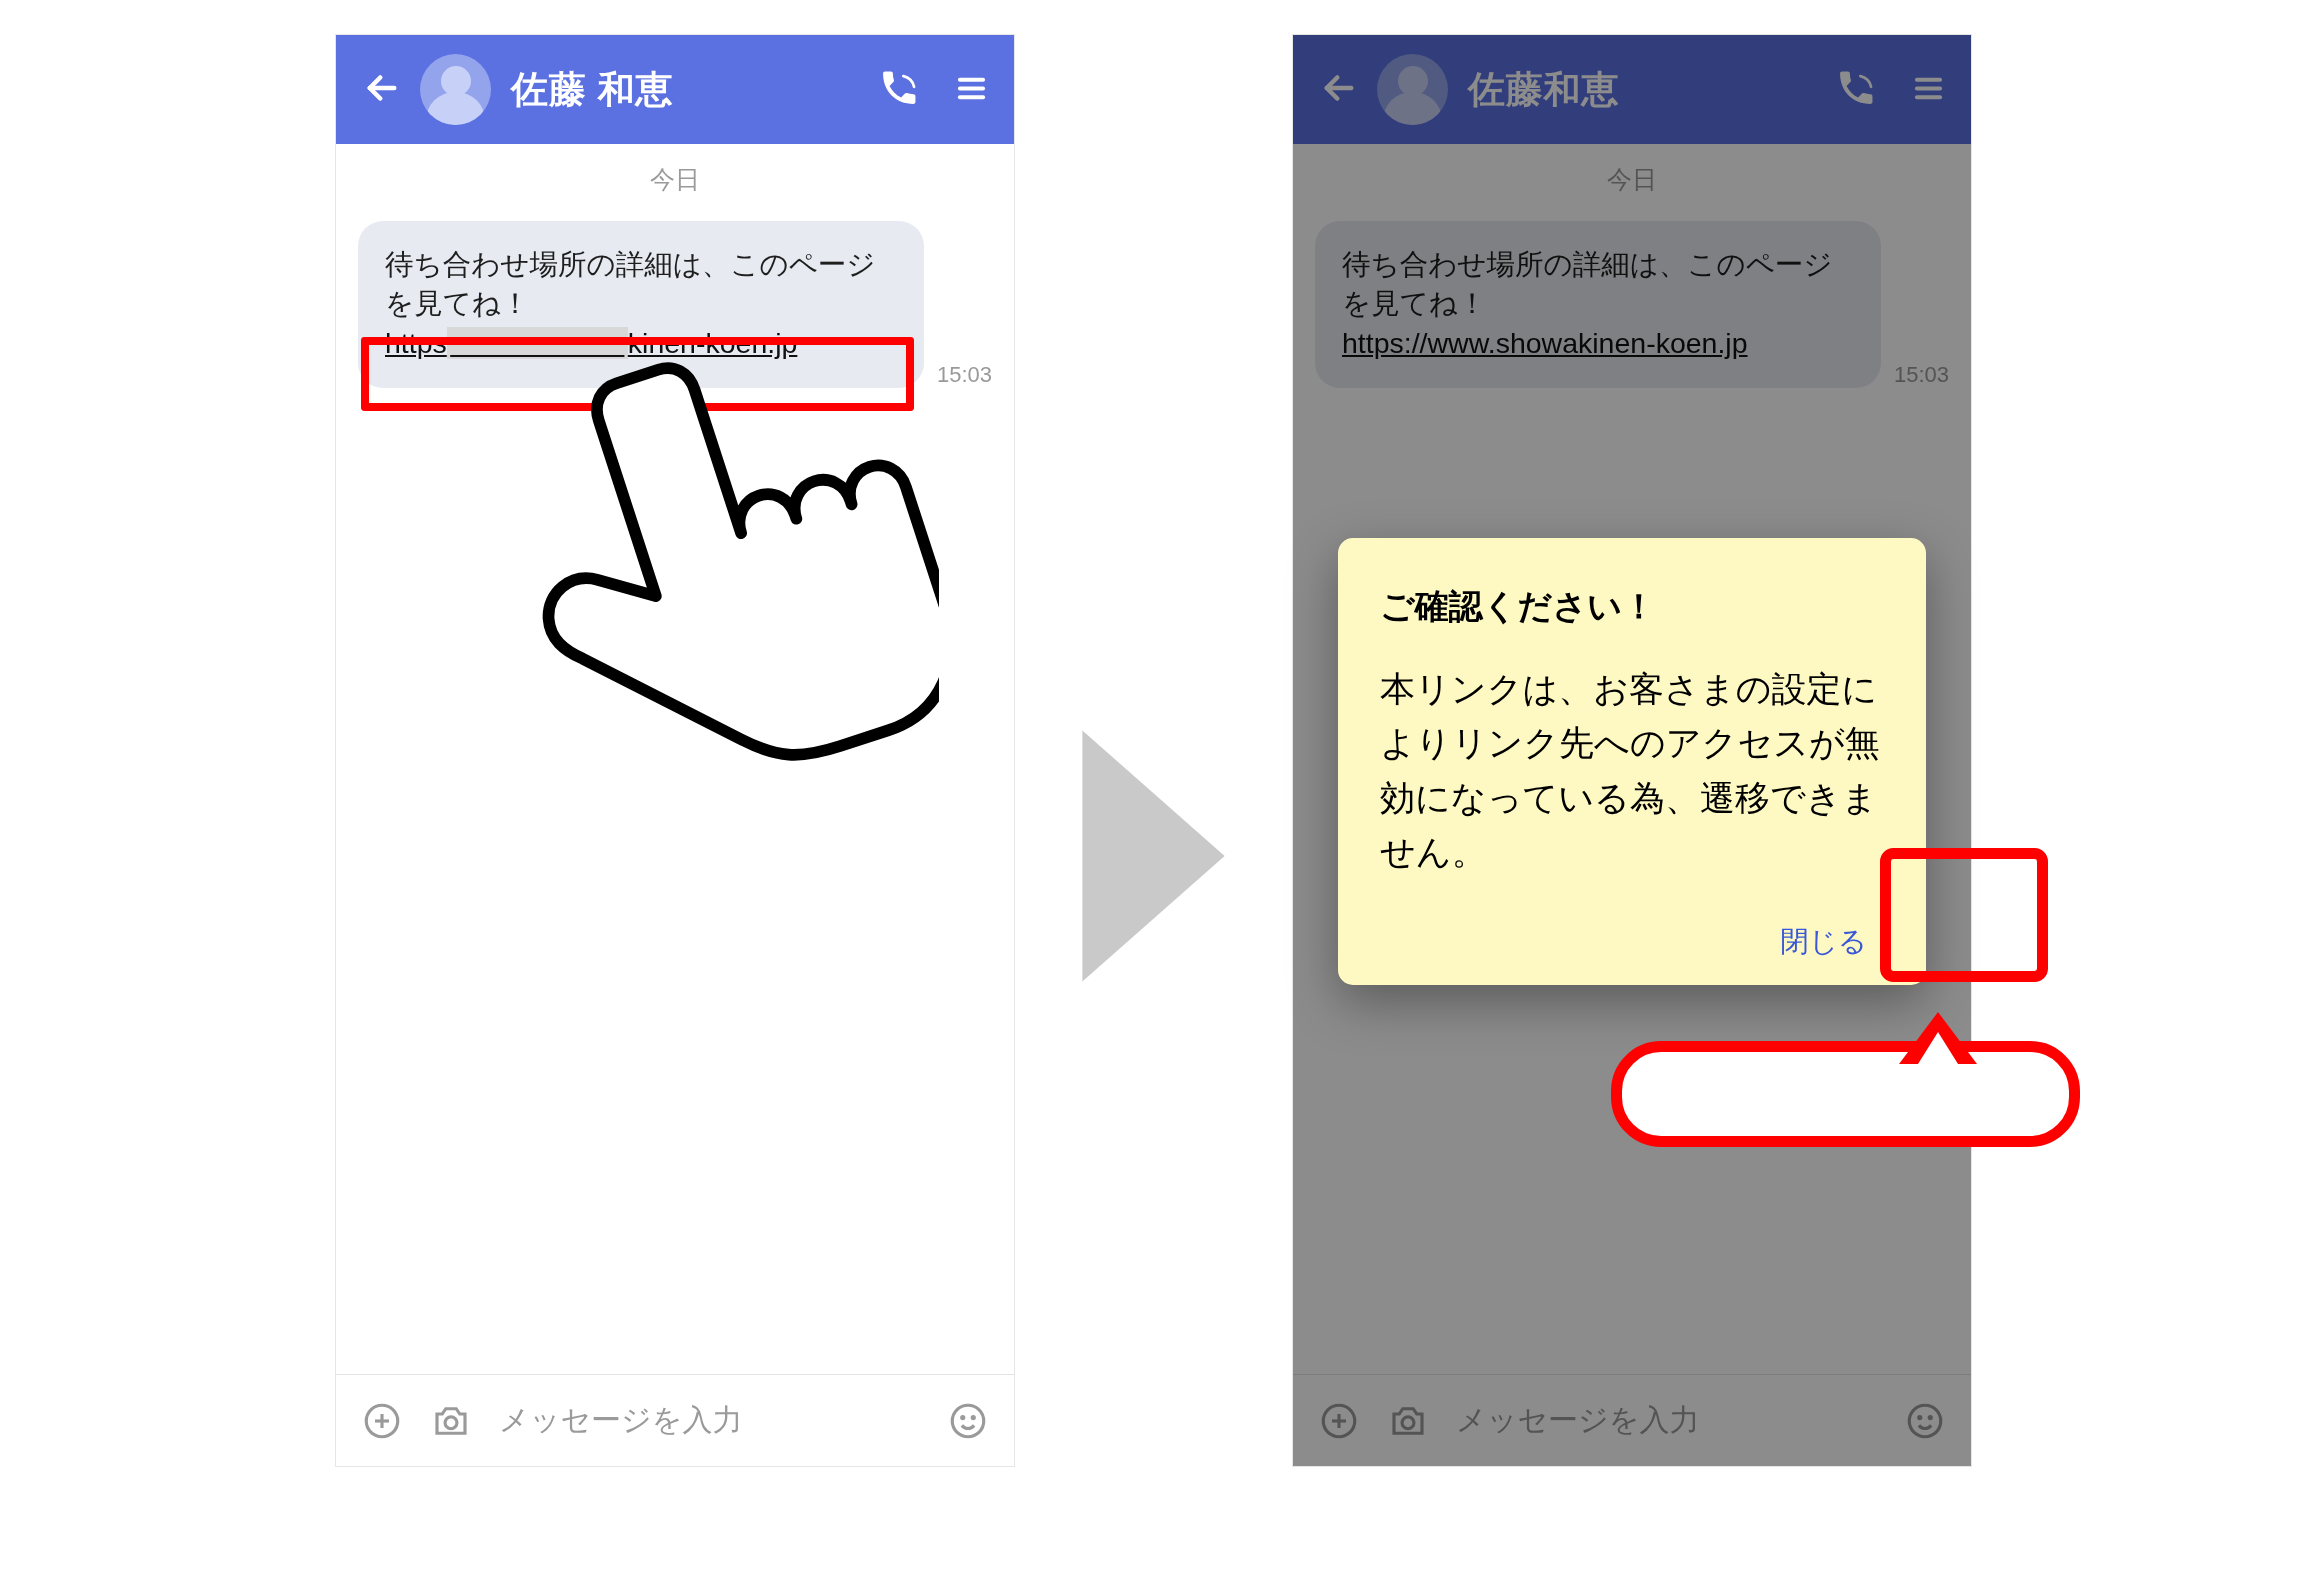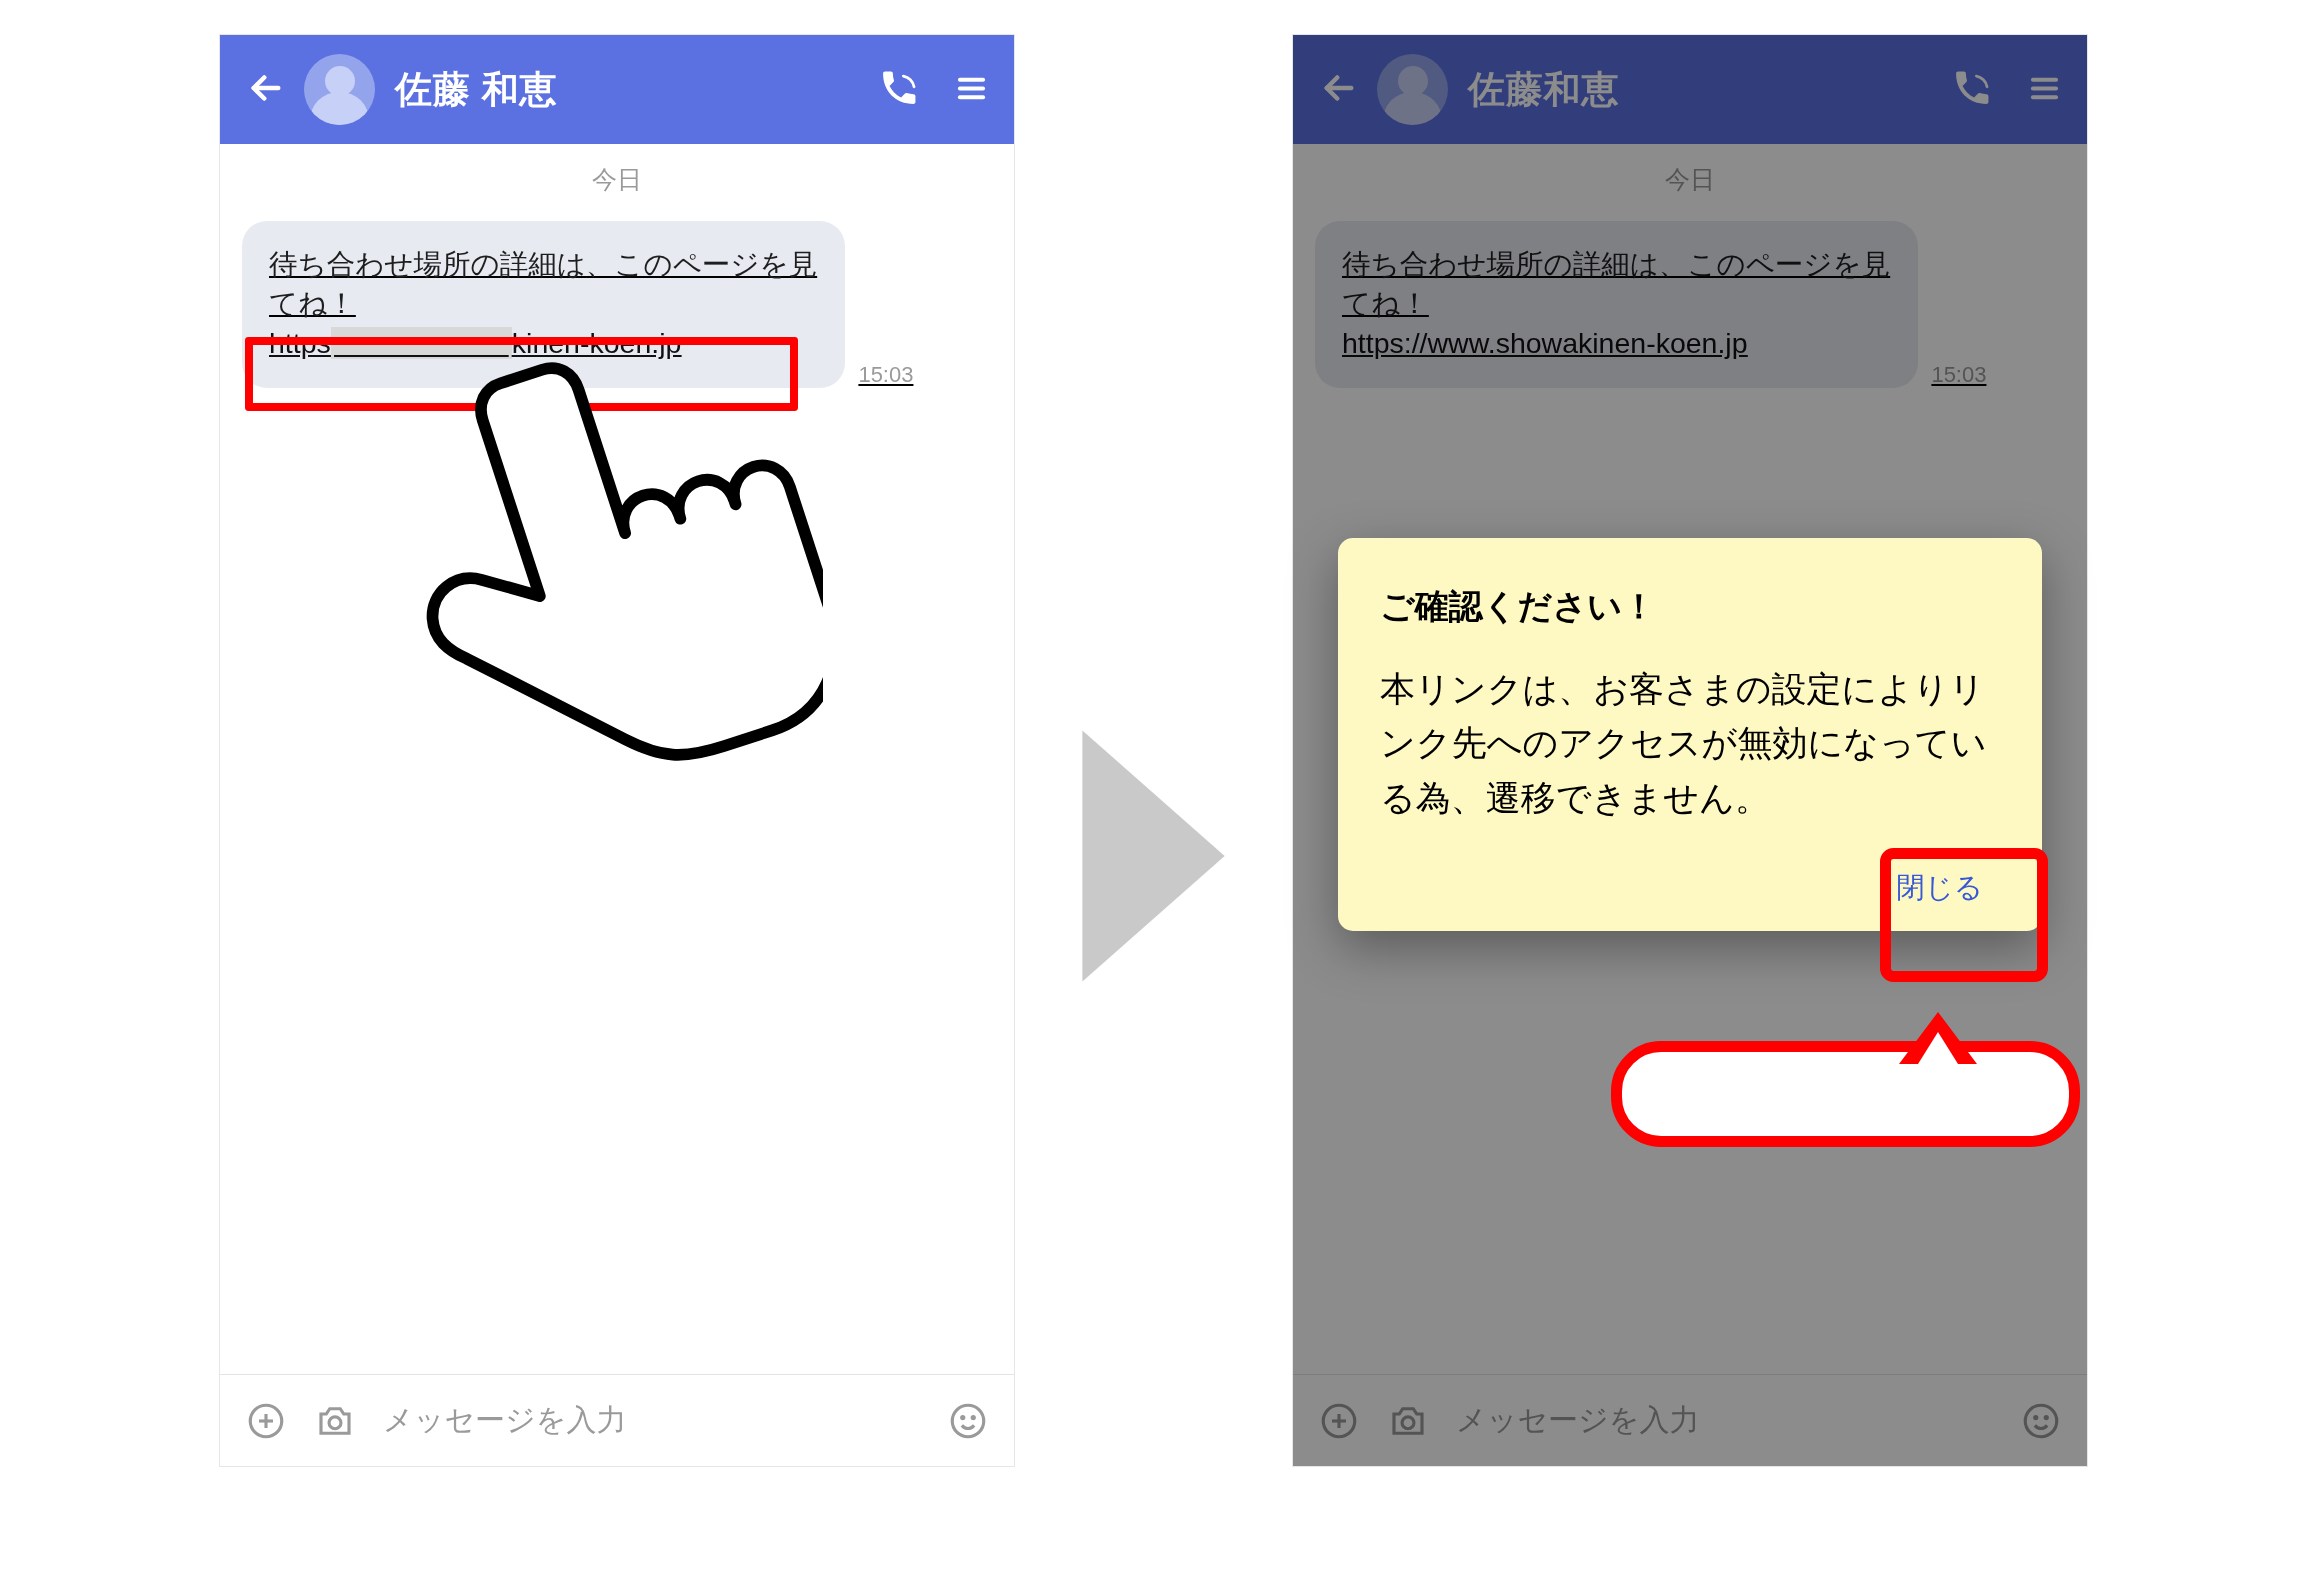--- a/index.html
+++ b/index.html
@@ -13,21 +13,21 @@
   .stage {
     position: absolute;
     top: 34px; left: 0; right: 0;
     display: flex;
     align-items: center;
     justify-content: center;
     gap: 59px;
   }
   .phone {
     position: relative;
-    width: 796px;
+    width: 680px;
     height: 1433px;
     background: #ffffff;
     border: 1.7px solid #e6e6e6;
   }
   .phone .overlay-dim {
     position: absolute;
     inset: 0;
     background: rgba(0,0,0,0.45);
     z-index: 20;
   }
@@ -81,21 +81,20 @@
   .date-sep {
     text-align: center;
     color: #9a9a9a;
     font-size: 25px;
     margin: 2px 0 25px;
   }
   .bubble-row {
     display: flex;
     align-items: flex-end;
     padding: 0 22px;
-    text-decoration: underline;
   }
   .bubble {
     max-width: 603px;
     background: #e7eaf1;
     border-radius: 25px;
     padding: 23.5px 27px;
     font-size: 28.5px;
     line-height: 1.4;
     color: #1e1e1e;
     position: relative;

